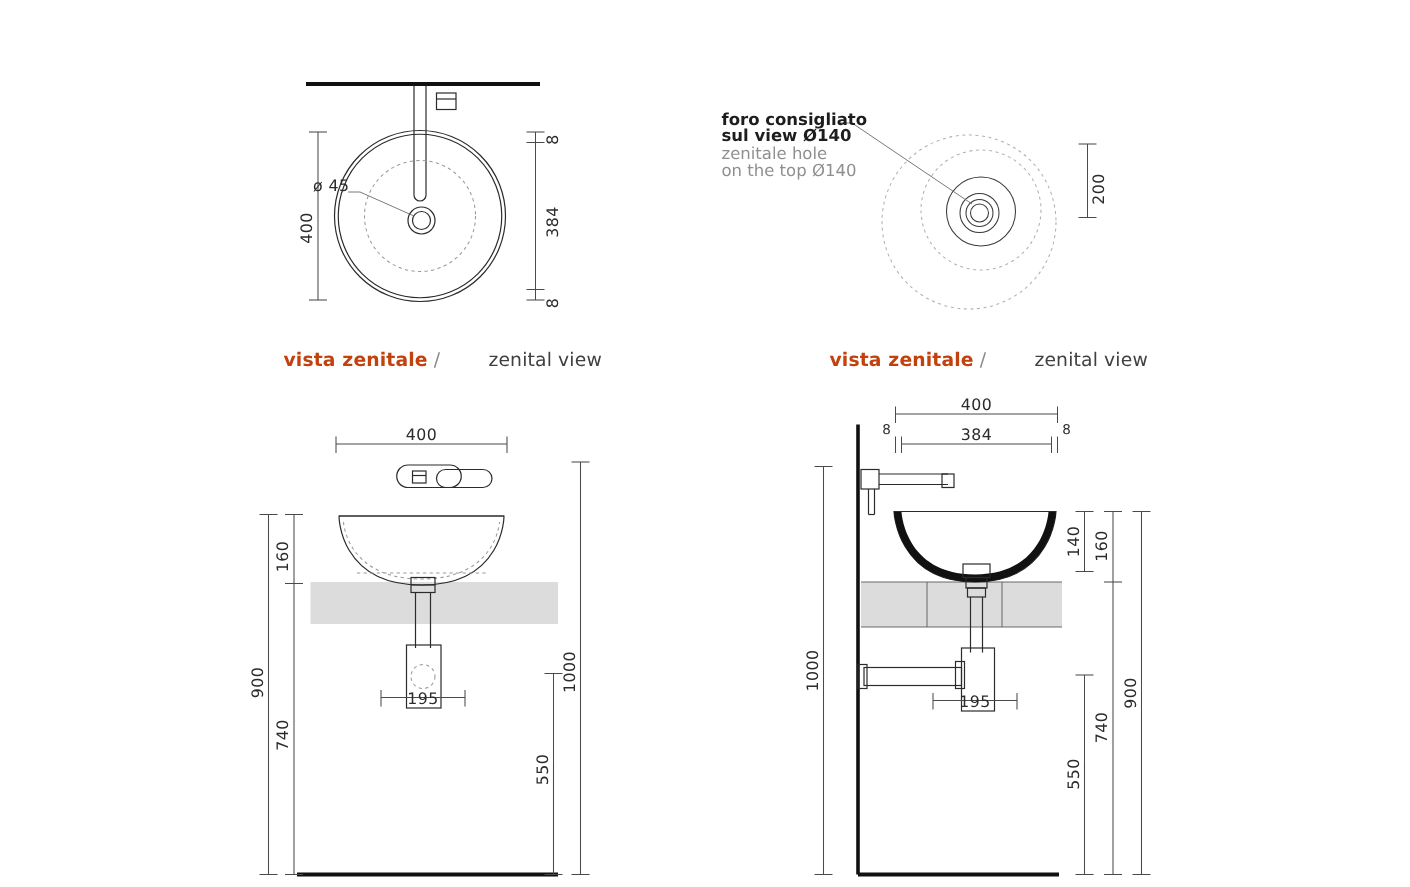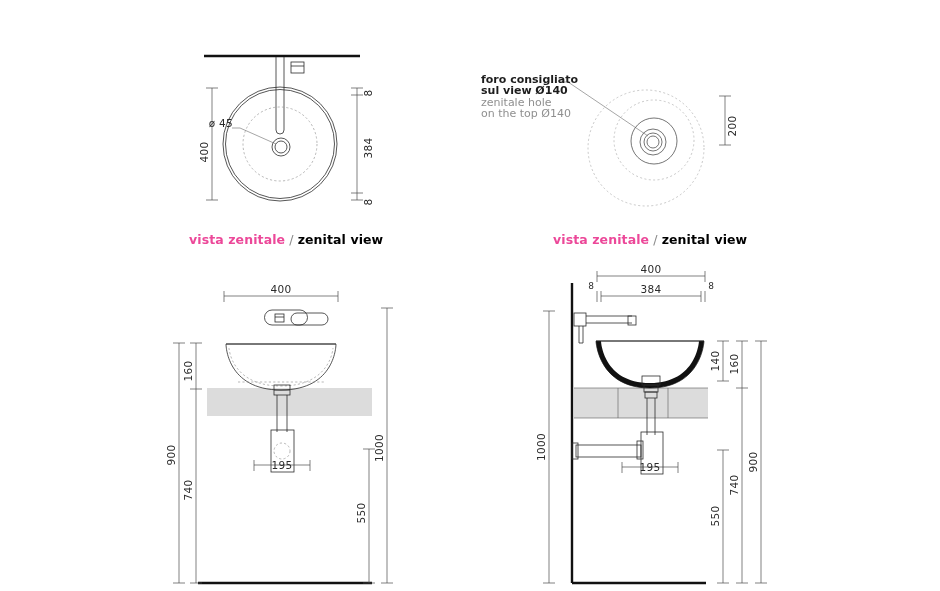--- a/index.html
+++ b/index.html
@@ -13,23 +13,23 @@
   .svgwrap{position:absolute;left:0;top:0;width:919px;height:591px;}
   svg{display:block;}
 
   
   .caption{
     position:absolute;
     font-size:12.5px;
     letter-spacing:0.1px;
     white-space:nowrap;
   }
-  .caption .it{font-weight:bold;color:#ec4899;}
+  .caption .it{font-weight:bold;color:#c2410c;}
   .caption .sep{color:#8a8a8a;font-weight:normal;}
-  .caption .en{color:#000000;font-weight:bold;}
+  .caption .en{color:#404040;font-weight:normal;margin-left:28px;}
 
   .note{
     position:absolute;
     font-size:11px;
     line-height:11.4px;
     white-space:nowrap;
   }
   .note .b{font-weight:bold;color:#1d1d1d;display:block;}
   .note .g{color:#8f8f8f;display:block;}
 </style>

